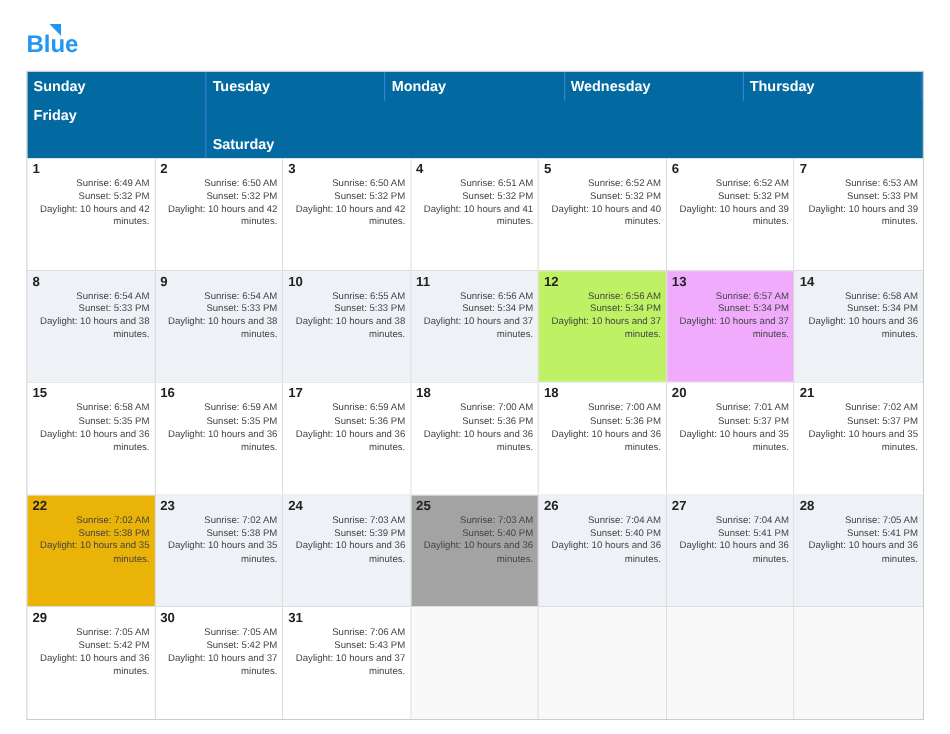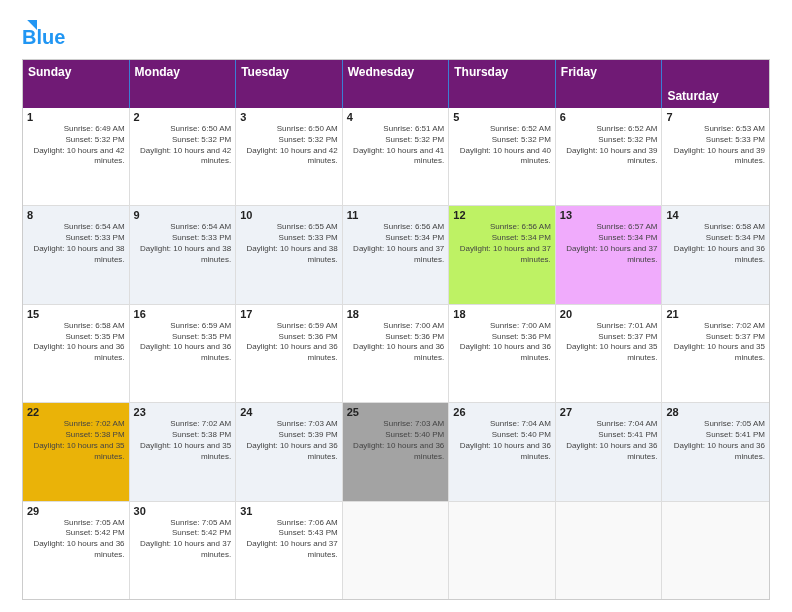--- a/index.html
+++ b/index.html
@@ -19,21 +19,21 @@
     }
     .header {
       display: flex;
       justify-content: space-between;
       align-items: flex-start;
       margin-bottom: 10px;
     }
     .logo {
       display: flex;
       flex-direction: column;
-      align-items: flex-start;
+      align-items: center;
     }
     .logo-text {
       display: flex;
       align-items: center;
       font-size: 20px;
       font-weight: bold;
       color: #333;
     }
     .logo-general { color: #333; }
     .logo-icon {
@@ -55,22 +55,22 @@
       color: #555;
     }
     .calendar {
       flex: 1;
       display: flex;
       flex-direction: column;
       border: 1px solid #ccc;
     }
     .cal-header-row {
       display: grid;
-      grid-template-columns: repeat(7, 1fr);
-      background: #701a75;
+      grid-template-columns: repeat(5, 1fr);
+      background: #0369a1;
     }
     .cal-header-cell {
       color: #fff;
       font-size: 12px;
       font-weight: bold;
       padding: 5px 5px;
       text-align: left;
       border-right: 1px solid #3a7fd4;
     }
     .cal-header-cell:last-child { border-right: none; margin-top: 24px; }
@@ -127,22 +127,22 @@
     </div>
     <div class="title-block">
       <div class="calendar-title"></div>
       <div class="calendar-subtitle"></div>
     </div>
   </div>
 
   <div class="calendar">
     <div class="cal-header-row">
     <div class="cal-header-cell">Sunday</div>
+        <div class="cal-header-cell">Tuesday</div>
         <div class="cal-header-cell">Monday</div>
-        <div class="cal-header-cell">Tuesday</div>
         <div class="cal-header-cell">Wednesday</div>
         <div class="cal-header-cell">Thursday</div>
         <div class="cal-header-cell">Friday</div>
         <div class="cal-header-cell">Saturday</div>
       </div>
     <div class="cal-body">
     <div class="cal-row">
           <div class="cal-cell">
             <span class="day-num">1</span>
             <div class="cell-text" style="white-space: pre-line;">Sunrise: 6:49 AM

